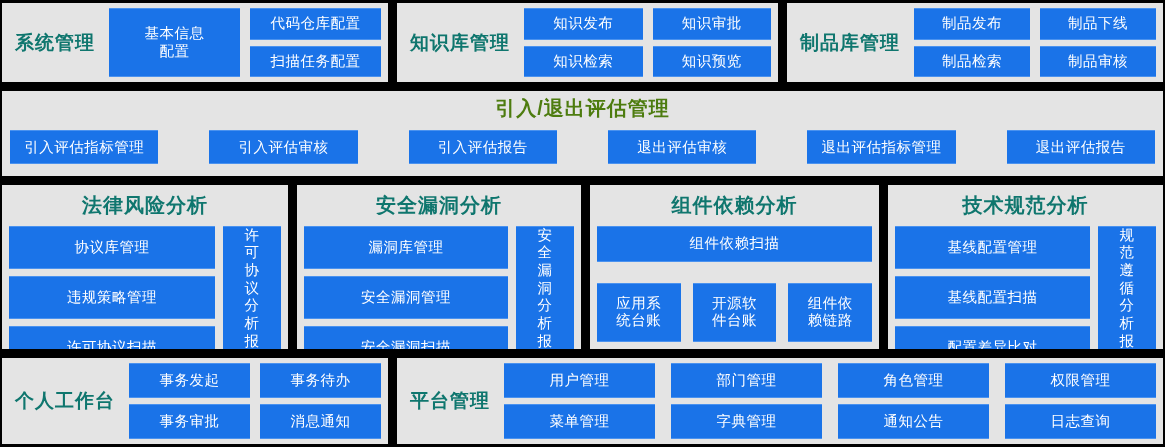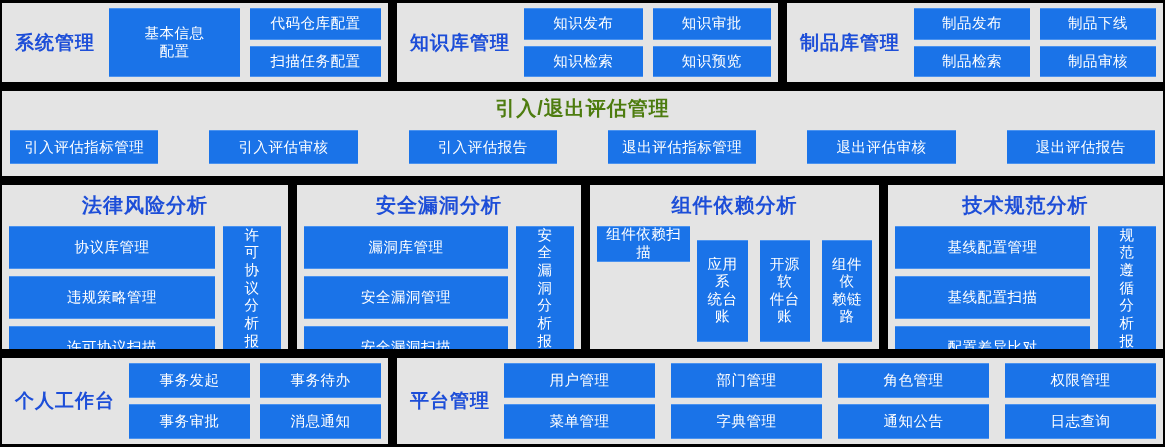--- a/index.html
+++ b/index.html
@@ -64,21 +64,21 @@
     padding: 5px 7px 7px 7px;
   }
   .panel-stack .sect-title {
     text-align: center;
     width: 100%;
   }
 
   .sect-title {
     font-size: 19px;
     font-weight: 700;
-    color: #1d4ed8;
+    color: #0f766e;
     letter-spacing: 1px;
     line-height: 1.35;
   }
   .sect-title.big {
     font-size: 20px;
     padding: 2px 0 5px 0;
   }
 
   
   .btn {
@@ -171,20 +171,21 @@
     letter-spacing: 0.5px;
     cursor: pointer;
     user-select: none;
   }
   .vbtn span { display: block; }
 
   
   .cd-body {
     flex: 1 1 auto;
     display: flex;
+    flex-direction: column;
     gap: 7px;
     padding-top: 2px;
   }
   .cd-top .btn { height: 36px; width: 100%; }
   .cd-bottom {
     flex: 1 1 auto;
     display: grid;
     grid-template-columns: repeat(3, 1fr);
     gap: 0 12px;
     margin-top: 14px;
@@ -229,22 +230,22 @@
     </div>
   </div>
 
   <div class="row row-2">
     <div class="panel" style="flex:1 1 auto;">
       <div class="eval-title">引入/退出评估管理</div>
       <div class="eval-row">
         <div class="btn">引入评估指标管理</div>
         <div class="btn">引入评估审核</div>
         <div class="btn">引入评估报告</div>
+        <div class="btn">退出评估审核</div>
         <div class="btn">退出评估指标管理</div>
-        <div class="btn">退出评估审核</div>
         <div class="btn">退出评估报告</div>
       </div>
     </div>
   </div>
 
   <div class="row row-3">
 
     <div class="panel panel-stack" style="flex:0 0 290px;">
       <div class="sect-title big">法律风险分析</div>
       <div class="an-body">

